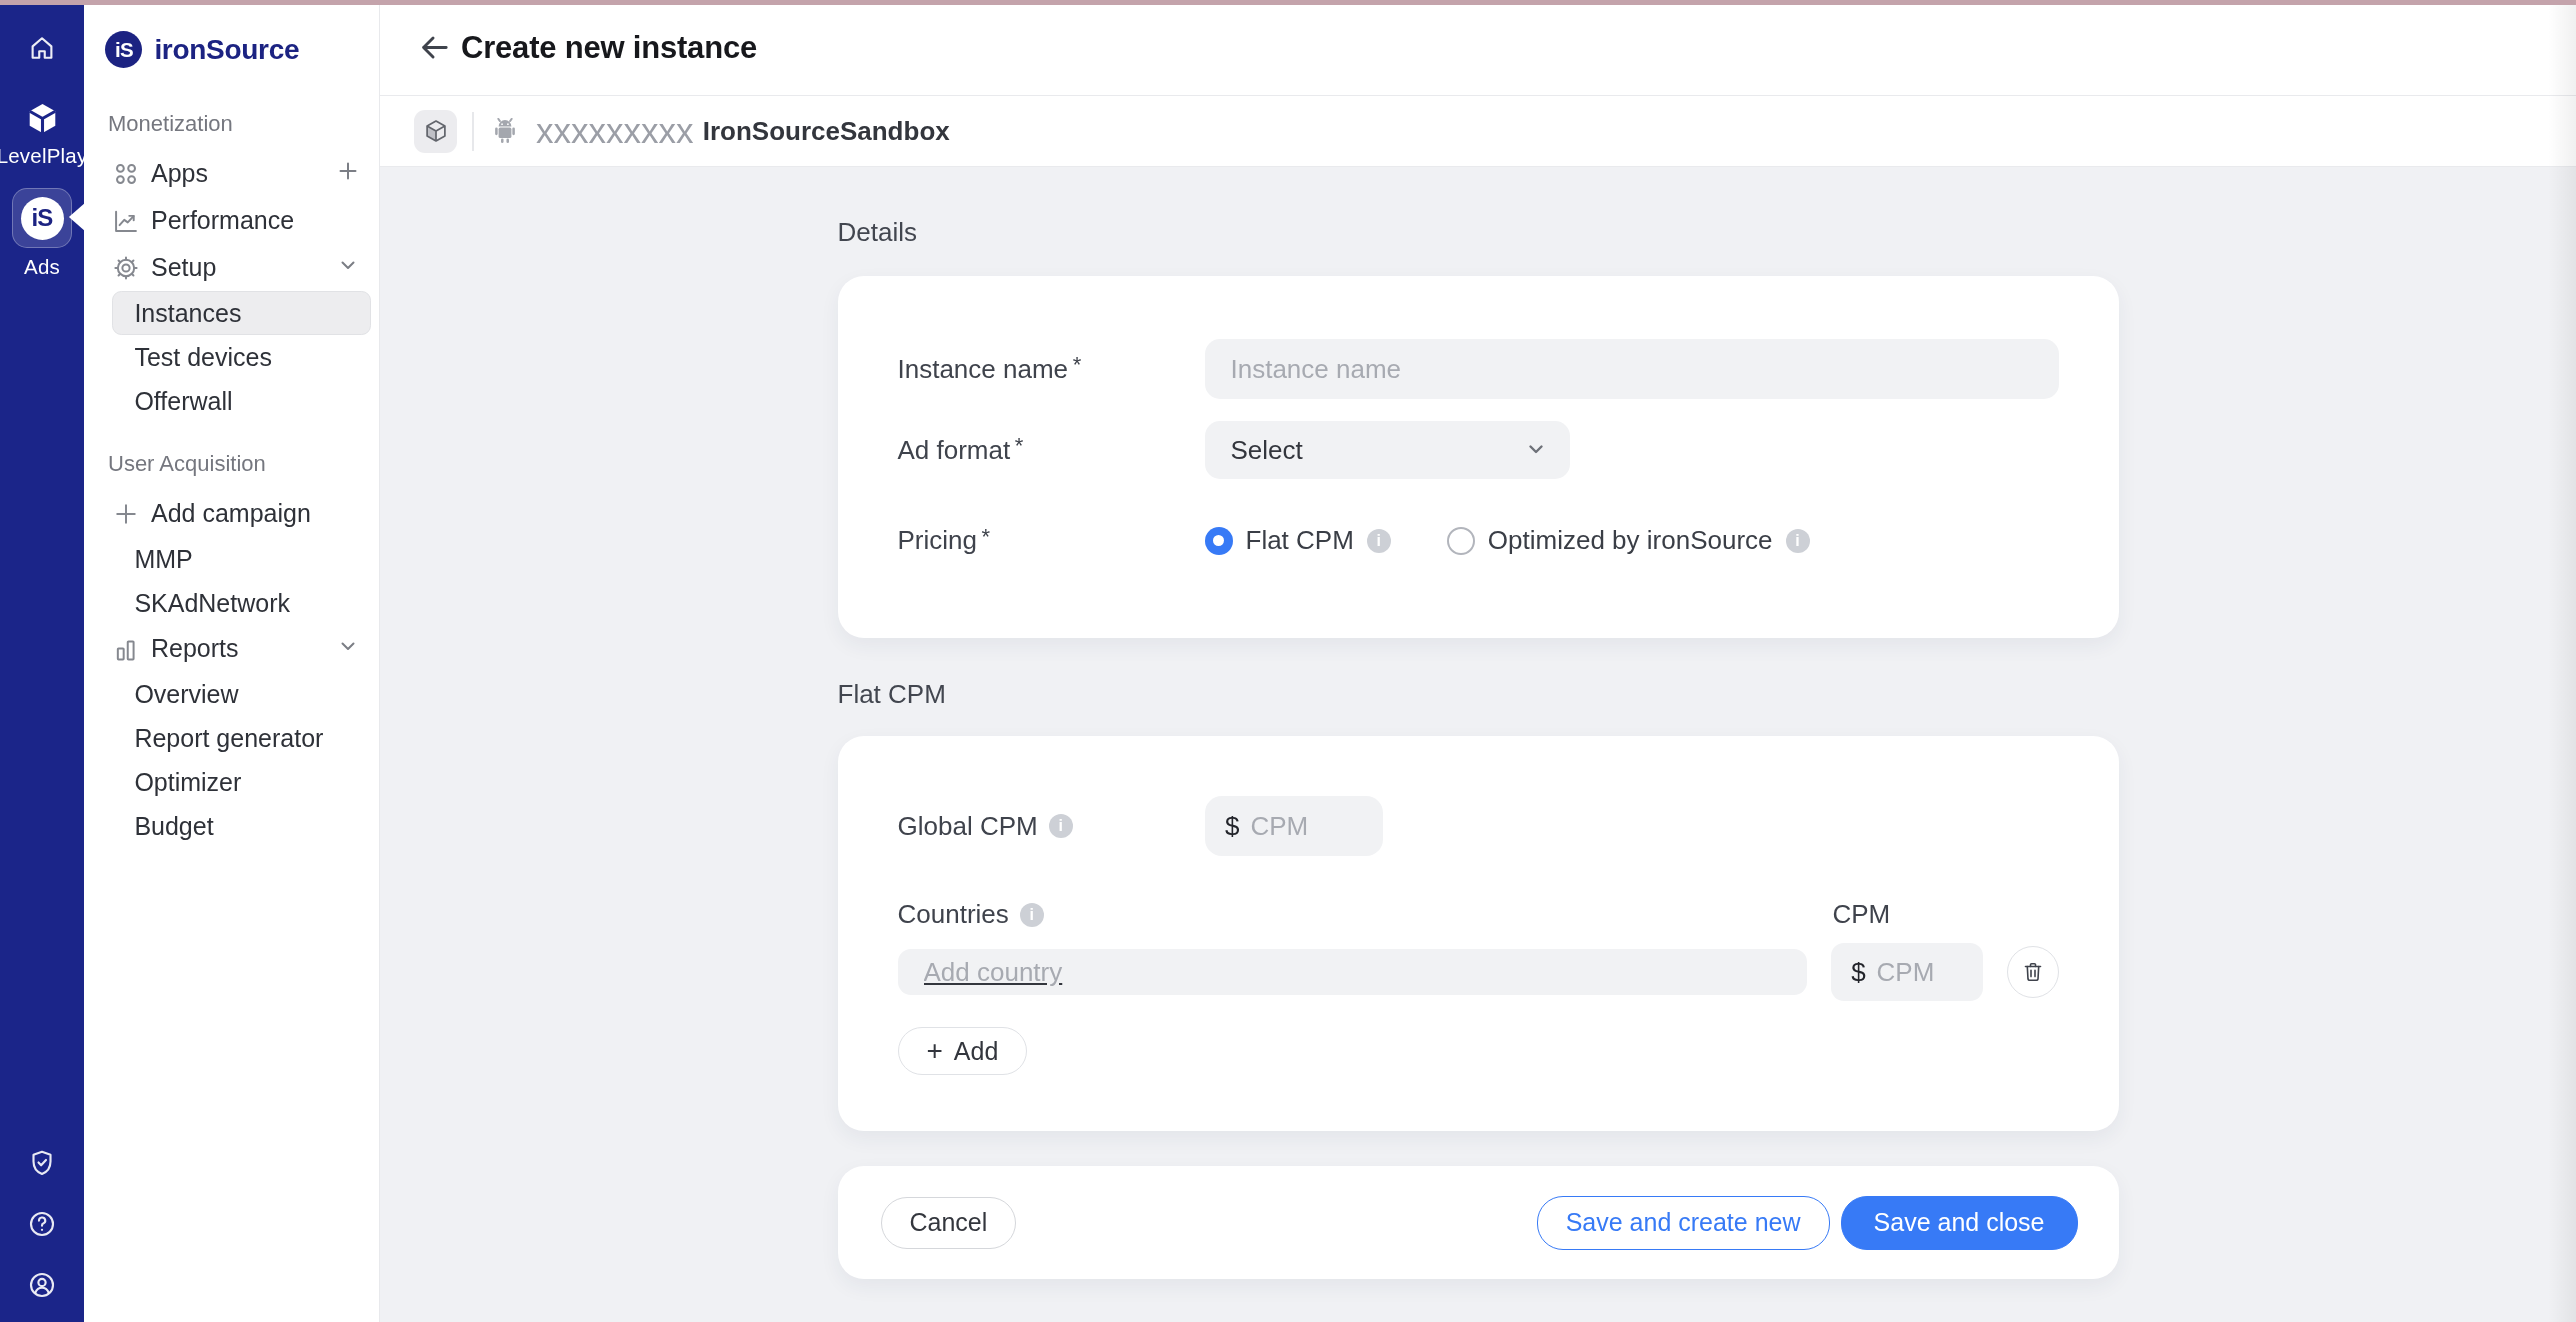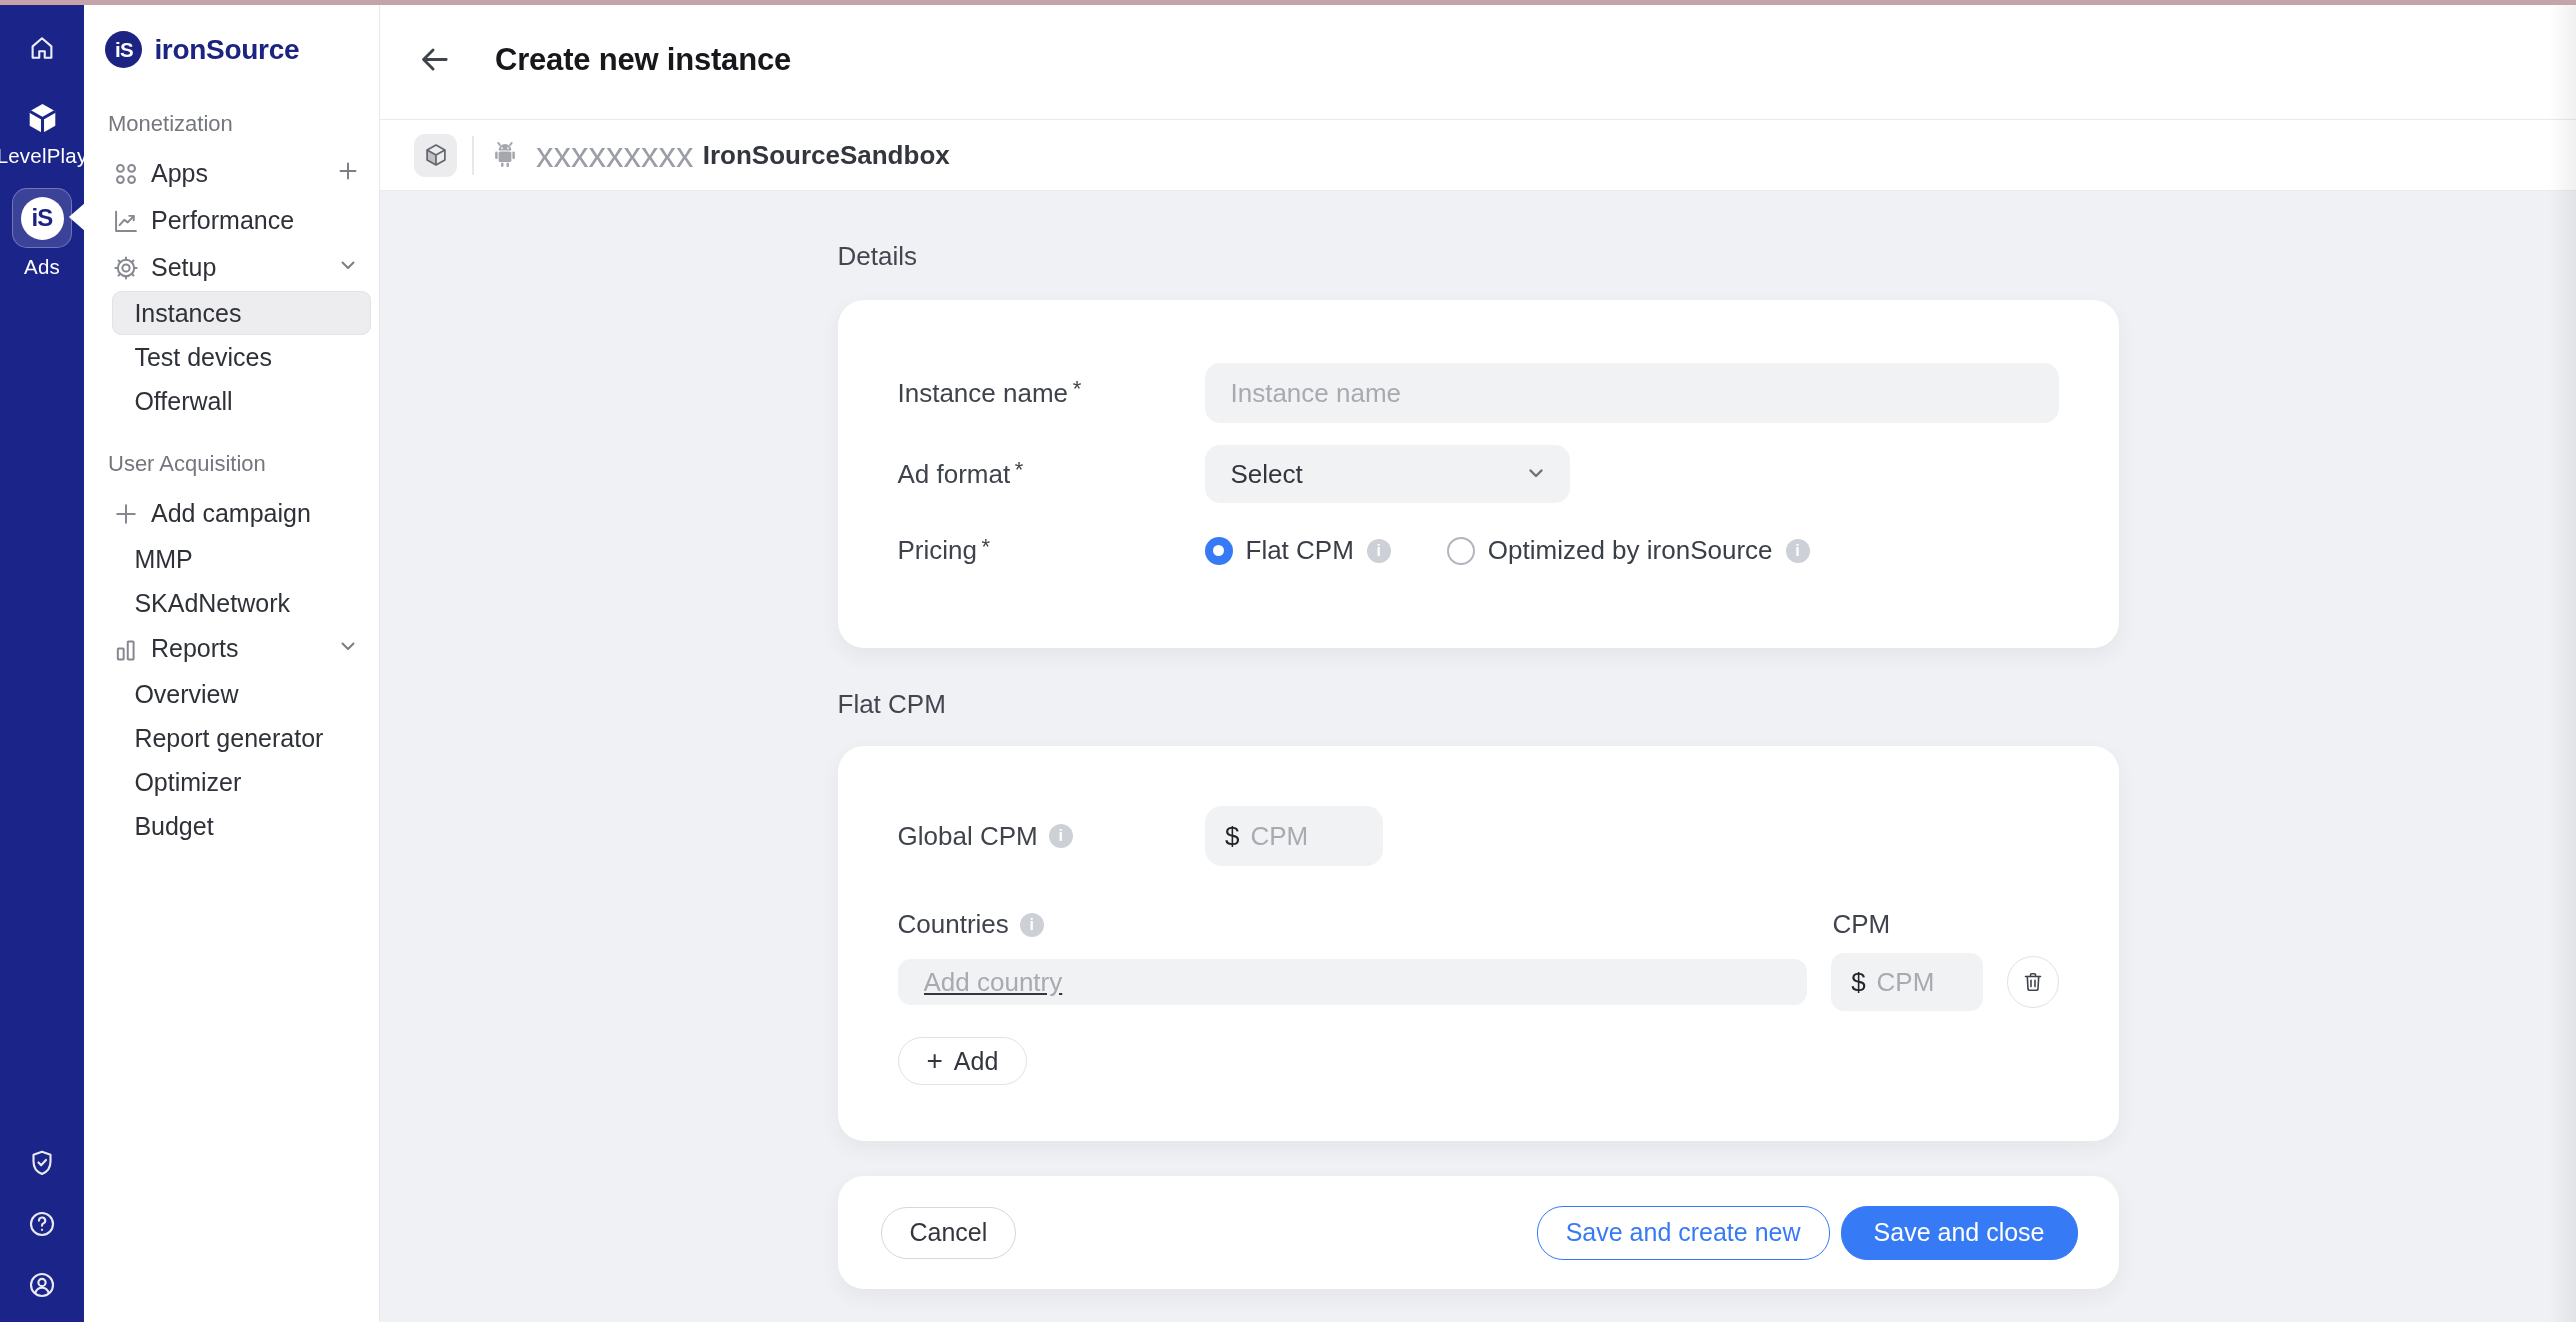--- a/index.html
+++ b/index.html
@@ -37,21 +37,21 @@
   .nav-item .nicon{width:28px; height:28px; color:#85888f; flex:none;}
   .nav-item .trail{margin-left:auto; color:#7b7e85;}
   .sub-item{margin-left:28px; width:259px; height:44px; display:flex; align-items:center; padding-left:21.4px; font-size:25px; color:#2e3138; border-radius:9.3px; border:1.9px solid transparent; cursor:pointer;}
   .sub-item.selected{background:#ededef; border-color:#e1e2e5;}
   .nav-item.addc{font-weight:500;}
   svg.i24{width:28px; height:28px; fill:none; stroke:currentColor; stroke-width:1.7; stroke-linecap:round; stroke-linejoin:round;}
   svg.i26{width:24px; height:24px; fill:none; stroke:currentColor; stroke-width:2; stroke-linecap:round; stroke-linejoin:round;}
 
   
   .main{flex:1; display:flex; flex-direction:column; background:#f0f1f4; min-width:0;}
-  .hdr{height:120px; background:#fff; border-bottom:1.9px solid #e9eaed; display:flex; align-items:center; padding-left:37px; gap:43px; flex:none;}
+  .hdr{height:96px; background:#fff; border-bottom:1.9px solid #e9eaed; display:flex; align-items:center; padding-left:37px; gap:9px; flex:none;}
   .back{width:35px; height:35px; color:#3f434c; cursor:pointer;}
   .hdr-title{font-size:31px; font-weight:700; color:#17181c; letter-spacing:-0.2px;}
   .ctx{height:71px; background:#fff; border-bottom:1.9px solid #e9eaed; display:flex; align-items:center; padding-left:34px; flex:none;}
   .app-badge{width:43px; height:43px; border-radius:11px; background:#ececef; display:flex; align-items:center; justify-content:center;}
   .ctx-div{width:1.9px; height:39px; background:#e7e8eb; margin:0 15px;}
   .ctx-id{color:#9b9ea6; font-size:35px; margin-right:9.3px;}
   .ctx-name{color:#33363d; font-size:26px; font-weight:700;}
 
   .scroll{flex:1; overflow:hidden; padding-bottom:30px;}
   .col{width:1281px; margin:0 auto;}
@@ -298,21 +298,21 @@
             </span>
             <div class="selectbox">
               <span class="sval">Select</span>
               <span class="chev">
                 <svg class="i26" viewBox="0 0 24 24" style="stroke-width:2.4">
                     <path d="M6.5 9.5 L12 15 L17.5 9.5"></path>
                   </svg>
               </span>
             </div>
           </div>
-          <div class="frow" style="margin-top:32px">
+          <div class="frow" style="margin-top:46px">
             <span class="flabel">
               <span>Pricing</span>
                 <span class="req">*</span>
             </span>
             <div class="radios">
               <span class="ropt">
                 <span class="radio sel"></span>
                 <span class="rlabel">Flat CPM</span>
                 <span class="info">i</span>
               </span>

